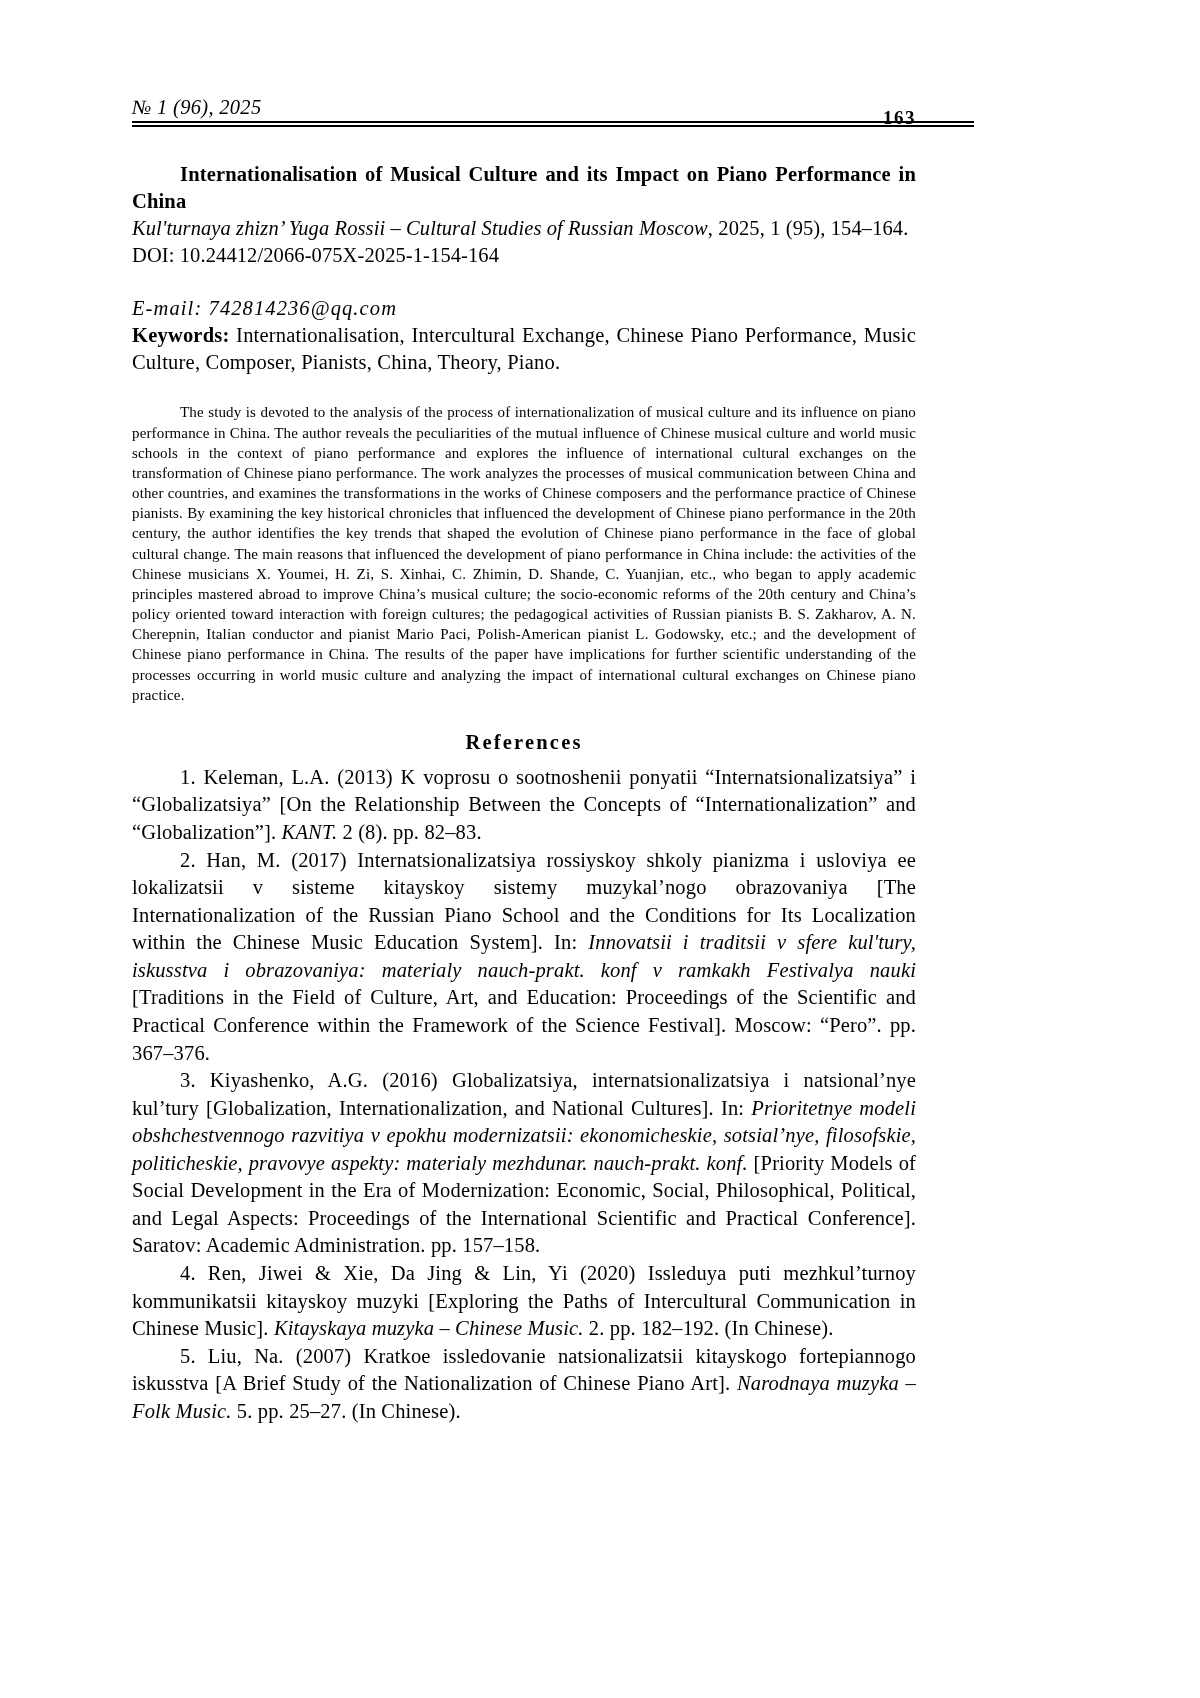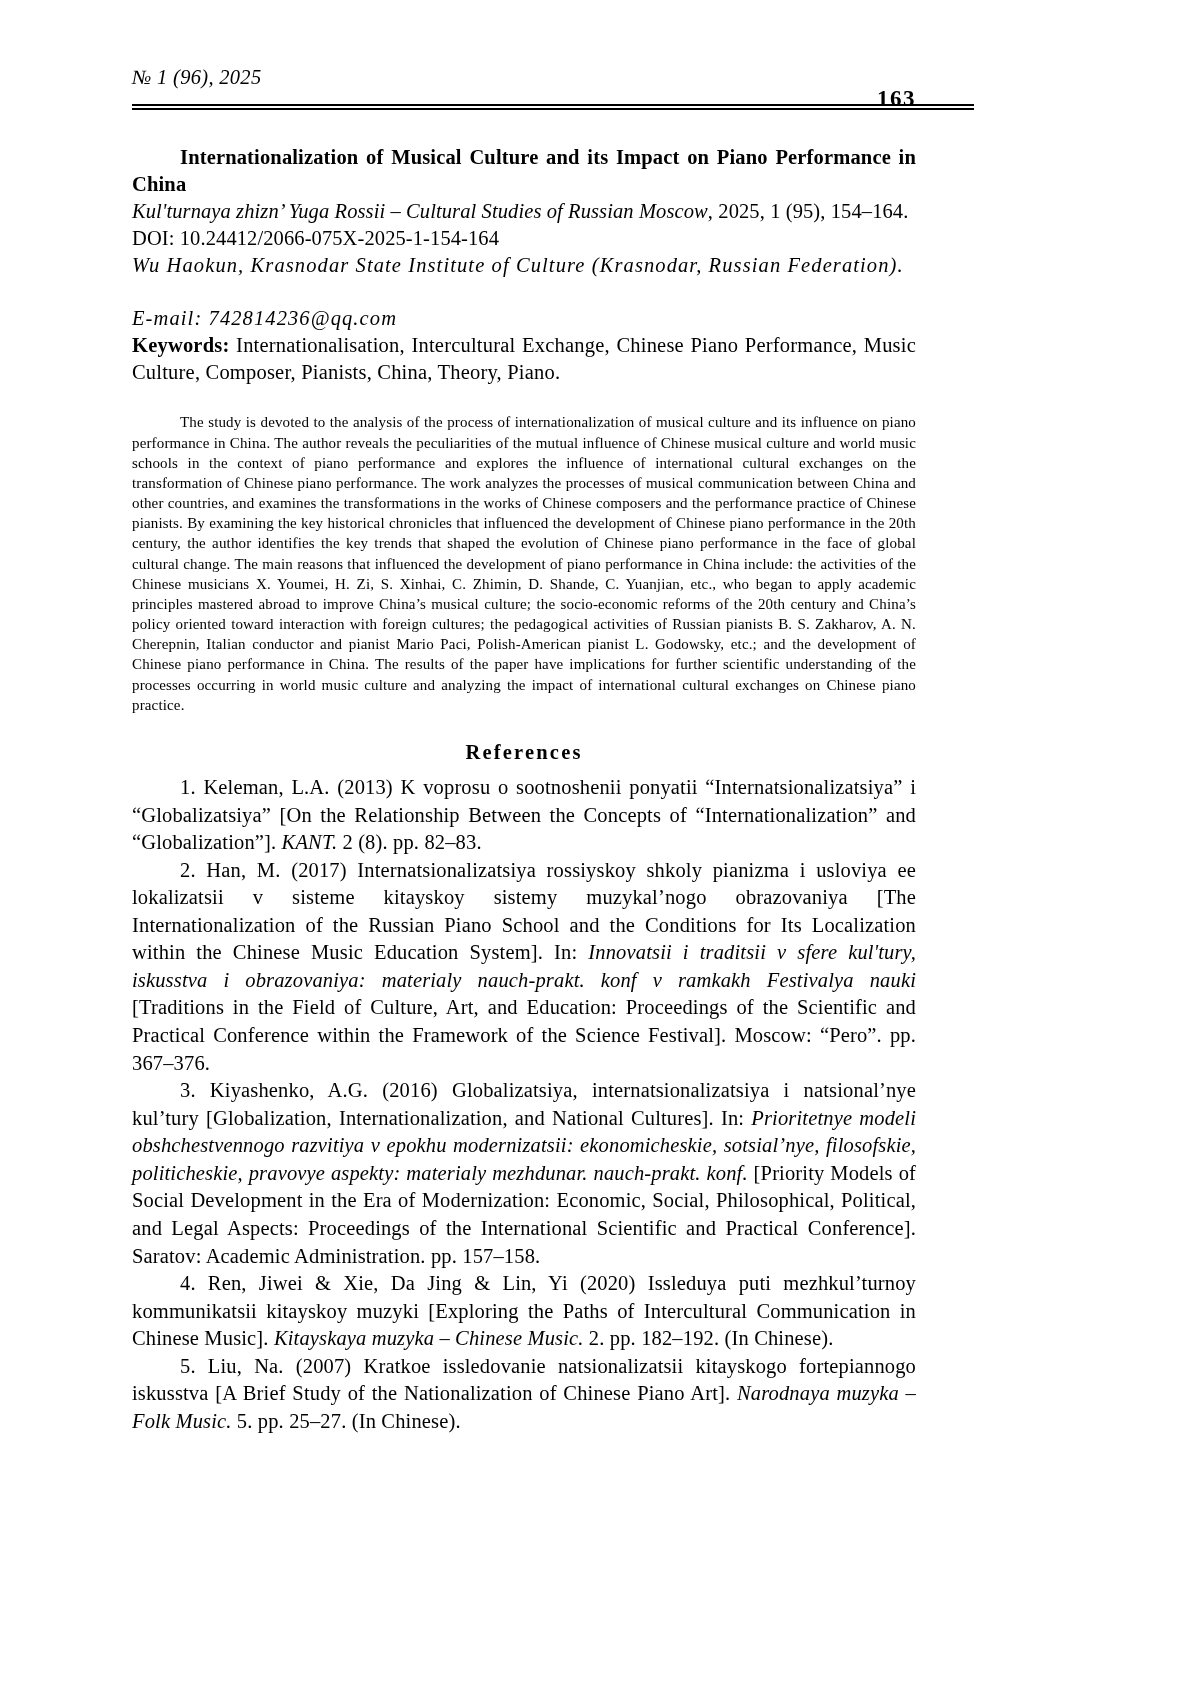--- a/index.html
+++ b/index.html
@@ -12,21 +12,21 @@
     height: 1698px;
     font-family: "Liberation Serif", serif;
     color: #000000;
     position: relative;
   }
   .page {
     position: relative;
     width: 1048px;
     height: 1698px;
     box-sizing: border-box;
-    padding: 66px 132px 60px 132px;
+    padding: 96px 132px 60px 132px;
   }
   
   .runhead {
     display: flex;
     align-items: baseline;
     justify-content: space-between;
     font-size: 20.5px;
     font-style: italic;
     letter-spacing: 0.3px;
   }
@@ -35,26 +35,25 @@
   }
   .runhead-center {
     flex: 1;
     text-align: right;
     padding-right: 16px;
     white-space: nowrap;
   }
   .runhead-right {
     font-style: normal;
     font-weight: bold;
-    font-size: 23px;
+    font-size: 19px;
     letter-spacing: 1.5px;
     align-self: flex-end;
     position: relative;
     top: 10px;
-    margin-top: 10px;
   }
   .rule-double {
     margin-top: 2px;
     border-top: 2px solid #000;
     border-bottom: 2px solid #000;
     height: 2px;
     width: 842px;
   }
   .rule-wrap {
     position: relative;
@@ -136,24 +135,23 @@
 
   <div class="rule-wrap">
     <div class="runhead">
       <span class="runhead-left">№ 1 (96), 2025</span>
       <span class="runhead-right">163</span>
     </div>
     <div class="rule-double"></div>
   </div>
 
   <div class="headblock">
-    <div class="title">Internationalization of Musical Culture and its Impact on Piano Performance in China</div>
+    <div class="title">Internationalisation of Musical Culture and its Impact on Piano Performance in China</div>
     <div class="src-line"><span class="ital">Kul'turnaya zhizn’ Yuga Rossii – Cultural Studies of Russian Moscow</span><span>, 2025, 1 (95), 154–164.</span></div>
     <div class="doi-line">DOI: 10.24412/2066-075X-2025-1-154-164</div>
-    <div class="author-line">Wu Haokun, Krasnodar State Institute of Culture (Krasnodar, Russian Federation).</div>
     <div class="email-line">E-mail: 742814236@qq.com</div>
     <div class="kw-line"><span class="kw-label">Keywords:</span><span> Internationalisation, Intercultural Exchange, Chinese Piano Performance, Music Culture, Composer, Pianists, China, Theory, Piano.</span></div>
   </div>
 
   <div class="abstract">The study is devoted to the analysis of the process of internationalization of musical culture and its influence on piano performance in China. The author reveals the peculiarities of the mutual influence of Chinese musical culture and world music schools in the context of piano performance and explores the influence of international cultural exchanges on the transformation of Chinese piano performance. The work analyzes the processes of musical communication between China and other countries, and examines the transformations in the works of Chinese composers and the performance practice of Chinese pianists. By examining the key historical chronicles that influenced the development of Chinese piano performance in the 20th century, the author identifies the key trends that shaped the evolution of Chinese piano performance in the face of global cultural change. The main reasons that influenced the development of piano performance in China include: the activities of the Chinese musicians X. Youmei, H. Zi, S. Xinhai, C. Zhimin, D. Shande, C. Yuanjian, etc., who began to apply academic principles mastered abroad to improve China’s musical culture; the socio-economic reforms of the 20th century and China’s policy oriented toward interaction with foreign cultures; the pedagogical activities of Russian pianists B. S. Zakharov, A. N. Cherepnin, Italian conductor and pianist Mario Paci, Polish-American pianist L. Godowsky, etc.; and the development of Chinese piano performance in China. The results of the paper have implications for further scientific understanding of the processes occurring in world music culture and analyzing the impact of international cultural exchanges on Chinese piano practice.</div>
 
   <div class="refs-heading">References</div>
 
   <div>
     <p class="ref"><span>1. Keleman, L.A. (2013) K voprosu o sootnoshenii ponyatii “Internatsionalizatsiya” i “Globalizatsiya” [On the Relationship Between the Concepts of “Internationalization” and “Globalization”]. </span><span class="ital">KANT.</span><span> 2 (8). pp. 82–83.</span></p>

